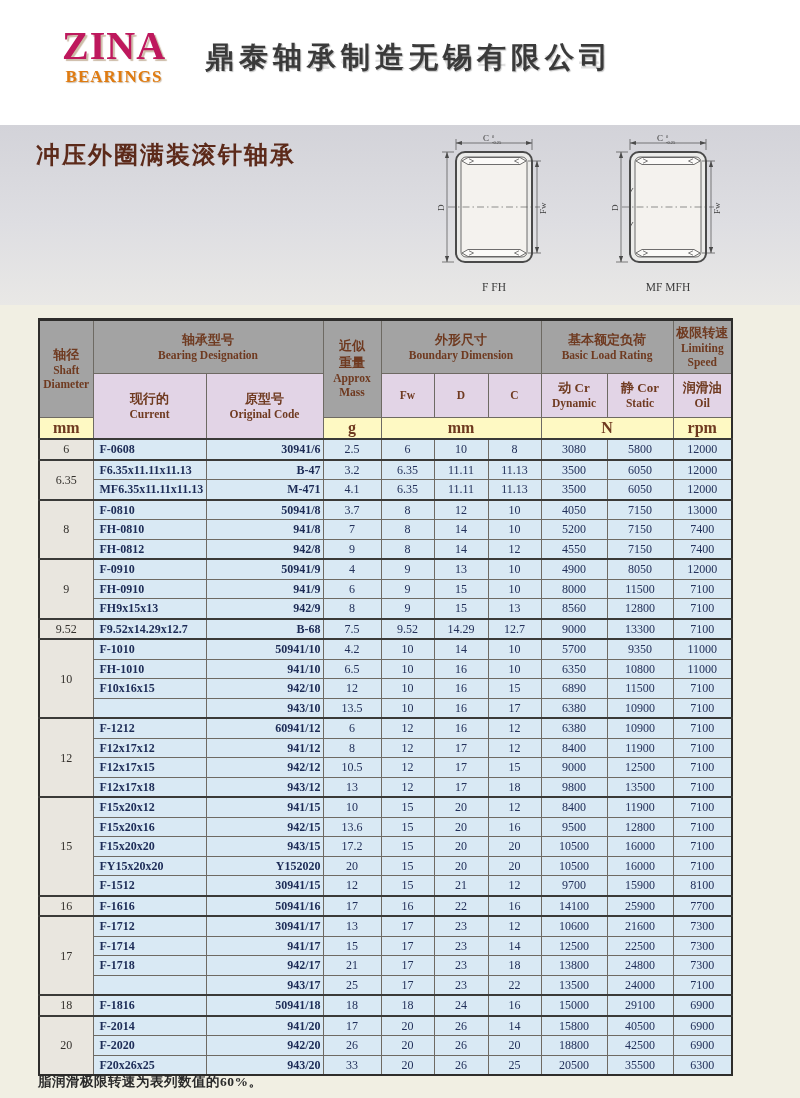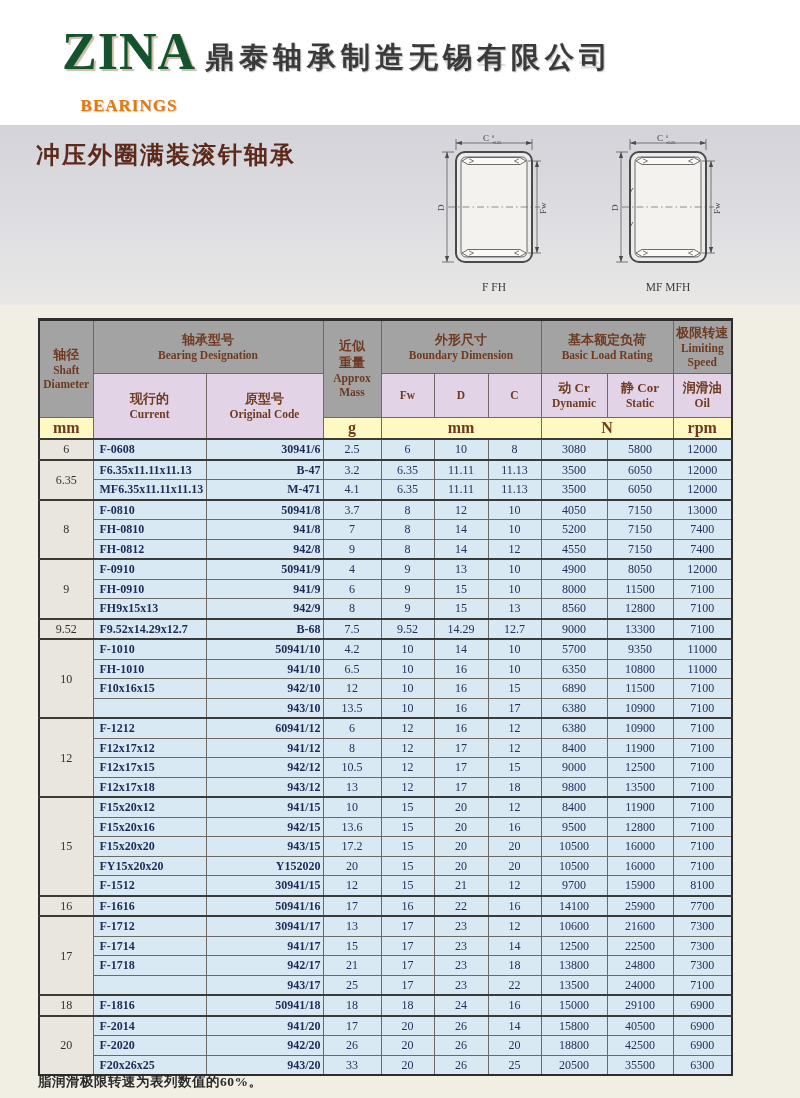--- a/index.html
+++ b/index.html
@@ -5,25 +5,25 @@
   html,body{margin:0;padding:0;}
   body{
     width:800px;height:1098px;position:relative;overflow:hidden;
     background:#ffffff;
     font-family:"Liberation Serif","DejaVu Serif",serif;
   }
   
   .page-top{position:absolute;left:0;top:0;width:800px;height:125px;background:#ffffff;}
   .logo{position:absolute;left:62px;top:26px;text-align:center;line-height:1;}
   .logo-zina{
-    font-size:52px;font-weight:bold;letter-spacing:1px;color:#14532d;
+    font-size:40px;font-weight:bold;letter-spacing:1px;color:#be185d;
     text-shadow:2px 2px 1px rgba(110,60,0,.35);
   }
   .logo-bearings{
-    font-size:17px;font-weight:bold;letter-spacing:1px;color:#e07b10;margin-top:19px;
+    font-size:17px;font-weight:bold;letter-spacing:1px;color:#e07b10;margin-top:2px;
     text-shadow:1px 1px 1px rgba(110,60,0,.35);
   }
   .company-wrap{position:absolute;left:205px;top:38px;width:560px;}
   .company{
     font-size:29px;font-weight:bold;color:#3a3a3a;letter-spacing:5px;white-space:nowrap;
     text-shadow:1px 1px 1px rgba(0,0,0,.25);
   }
   .company-reflect{
     transform:scaleY(-0.85);transform-origin:top;opacity:.15;height:22px;overflow:hidden;
     margin-top:-4px;filter:blur(0.4px);

